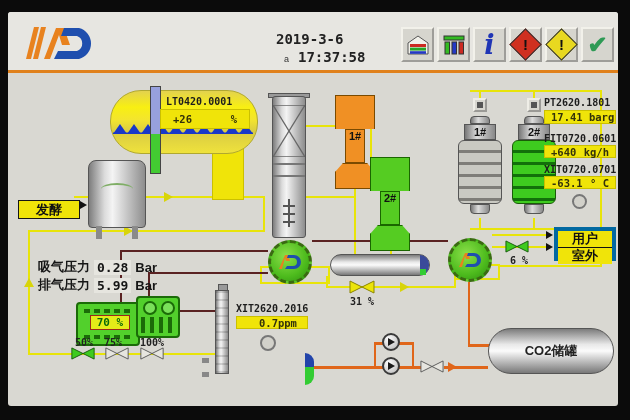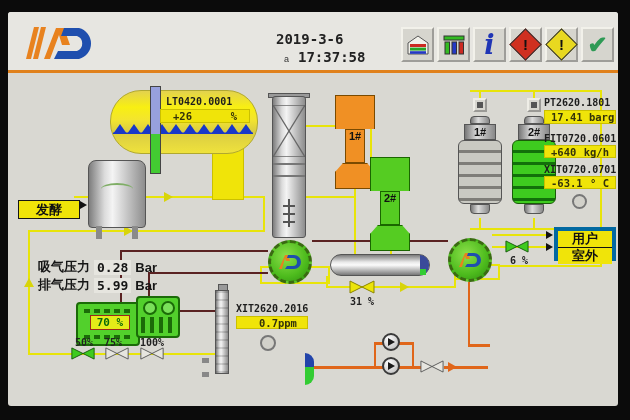--- a/index.html
+++ b/index.html
@@ -180,21 +180,21 @@
         <pattern id="zz" width="14" height="10" patternUnits="userSpaceOnUse">
       <path d="M0,10 L7,0 L14,10 Z" fill="#1838c8"></path>
         </pattern>
       </defs>
     <rect width="140" height="10" fill="url(#zz)"></rect>
     <rect y="8.5" width="140" height="1.5" fill="#1838c8"></rect>
   </svg>
   <div class="abs" style="left:142px;top:74px;width:9px;height:86px;border:1px solid #444;
        background:linear-gradient(180deg,#97a0dd 0 55%,#43cb32 55% 100%)"></div>
   <div class="abs tag" style="left:158px;top:84px">LT0420.0001</div>
-  <div class="abs ybox" style="left:152px;top:97px;width:90px;height:14px;padding:0 12px">
+  <div class="abs ybox" style="left:152px;top:97px;width:90px;height:20px;padding:0 12px">
     <span>+26</span>
     <span>%</span>
   </div>
 
   <div class="abs" style="left:260px;top:81px;width:42px;height:5px;background:#999;border:1px solid #555;box-sizing:border-box"></div>
   <div class="abs cyl-v" style="left:264px;top:84px;width:34px;height:142px;border-radius:3px">
     <svg class="abs" style="left:0;top:8px" width="32" height="52" viewBox="0 0 32 52">
       <line x1="0" y1="0" x2="32" y2="0" stroke="#666" stroke-width="1.5"></line>
       <line x1="0" y1="52" x2="32" y2="52" stroke="#666" stroke-width="1.5"></line>
       <line x1="0" y1="0" x2="32" y2="52" stroke="#666" stroke-width="1.2"></line>
@@ -360,14 +360,18 @@
       <i></i>
     </div>
   <div class="abs pump" style="left:374px;top:345px;width:18px;height:18px">
       <i></i>
     </div>
   <svg class="abs" style="left:412px;top:348px" width="24" height="13" viewBox="0 0 26 14">
     <polygon points="1,1 13,7 1,13" fill="#e6e5df" stroke="#555"></polygon>
       <polygon points="25,1 13,7 25,13" fill="#e6e5df" stroke="#555"></polygon>
   </svg>
 
+  <div class="abs cyl-h" style="left:480px;top:316px;width:126px;height:46px;border-radius:23px;
+       display:flex;align-items:center;justify-content:center;font-weight:bold;font-size:13px;color:#222">
+    <span>CO2储罐</span>
+  </div>
 
 </div>
 
 </body></html>

